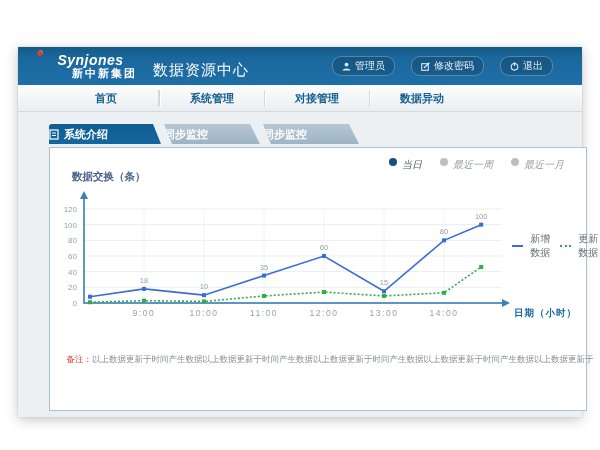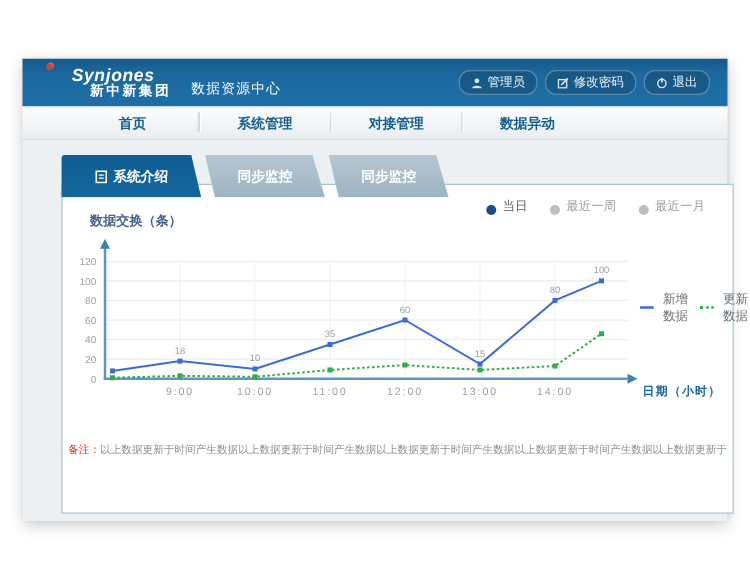--- a/index.html
+++ b/index.html
@@ -11,72 +11,72 @@
 
   
   .hdr { position:relative; height:38px;
          background:linear-gradient(#155a87,#1b689e 30%,#1e6fa7);
          display:flex; align-items:center; }
   .logo { position:relative; margin-left:26px; color:#fff; line-height:1.05; text-align:center; }
   .logo-spark { position:absolute; left:-7px; top:-2px; width:5px; height:5px; border-radius:50%;
                 background:#e23a2e; box-shadow:1px -1px 0 rgba(255,120,100,.7); }
   .logo-en { font-style:italic; font-weight:bold; font-size:14px; letter-spacing:0.5px; }
   .logo-cn { font-weight:bold; font-size:11px; letter-spacing:2px;margin-left:28px; }
-  .app-title { color:#fff; font-size:11px; margin-left:16px; margin-top:8px; letter-spacing:1px; }
-  .hdr-right { position:absolute; right:14px; top:9px; display:flex; gap:6px; }
+  .app-title { color:#fff; font-size:15px; margin-left:16px; margin-top:8px; letter-spacing:1px; }
+  .hdr-right { position:absolute; right:29px; top:9px; display:flex; gap:16px; }
   .hdr-btn { display:flex; align-items:center; gap:4px; color:#e8f1f8; font-size:10px;
              background:rgba(0,0,0,0.16); border:1px solid rgba(255,255,255,0.28);
              border-radius:9px; padding:2px 9px; cursor:pointer; }
   .hdr-btn svg { display:block; }
 
   
   .nav { height:27px; background:linear-gradient(#fcfdfe,#eaeef1);
          border-bottom:1px solid #d3dade; display:flex; align-items:stretch; padding-left:36px; }
   .nav-item { width:104px; display:flex; align-items:center; justify-content:center;
               color:#15608f; font-size:11px; font-weight:bold; cursor:pointer; }
   .nav-sep { width:1px; background:#d2d9dd; margin:5px 0; box-shadow:1px 0 0 #ffffff; }
 
   
   .content { position:relative; height:305px; }
   .tabs { position:absolute; left:31px; top:12px; height:23px; display:flex; }
-  .tab { position:relative; height:34px; display:flex; align-items:center; justify-content:center;
+  .tab { position:relative; height:20px; display:flex; align-items:center; 
          gap:5px; color:#fff; font-size:11px; font-weight:bold; cursor:pointer;
          clip-path:polygon(0 0, calc(100% - 10px) 0, 100% 100%, 8px 100%); }
   .tab.active { width:112px; background:linear-gradient(#0f5d91,#14679e);
                 border-radius:3px 3px 0 0; clip-path:polygon(0 0, calc(100% - 8px) 0, 100% 100%, 0 100%); z-index:2; }
   .tab.inactive { width:96px; margin-left:3px;
                   background:linear-gradient(#b6c7d3,#9db4c3); z-index:1; }
   .tab svg { display:block; }
 
   
   .card { position:absolute; left:31px; top:35px; width:538px; height:264px;
           background:#ffffff; border:1px solid #a9c3d3; }
 
   .radios { position:absolute; top:10px; right:22px; display:flex; gap:18px; align-items:center; }
-  .radio { display:flex; align-items:flex-end; gap:5px; font-size:10px; color:#9aa0a6; cursor:pointer; }
+  .radio { display:flex; align-items:flex-start; gap:5px; font-size:10px; color:#9aa0a6; cursor:pointer;font-style:italic; }
   .radio .dot { width:8px; height:8px; border-radius:50%; background:#b9bfc5; }
   .radio.selected { color:#555b61; }
   .radio.selected .dot { background:#1c4b8c; }
 
   .ylabel { position:absolute; left:22px; top:22px; font-size:10.5px; font-weight:bold; color:#4a618c; }
 
   #chart-svg { position:absolute; left:0; top:34px; }
   #chart-svg text.tick { font-size:8px; fill:#9aa0a6; font-family:"Liberation Sans",sans-serif; }
   #chart-svg text.xtick { font-size:8.5px; letter-spacing:1.5px; }
   #chart-svg text.ptlabel { font-size:7.5px; fill:#9aa0a6; font-family:"Liberation Sans",sans-serif; }
   #chart-svg text.xlabel { font-size:9.5px; font-weight:bold; fill:#1566a0; letter-spacing:1px;
                            font-family:"Liberation Sans",sans-serif; }
 
   .legend { position:absolute; left:462px; top:84px; display:flex; gap:9px; }
   .legend-row { display:flex; align-items:center; gap:7px; font-size:10px; color:#6a7076; }
   .swatch { width:22px; height:0; }
   .swatch.solid  { border-top:2px solid #3a6bd8; }
   .swatch.dotted { border-top:2px dotted #2fae46; }
 
-  .footnote { position:absolute; left:0; top:206px; width:100%; text-align:center;
+  .footnote { position:absolute; left:12px; top:206px; width:100%; text-align:center;
               font-size:8.5px; color:#8a9096; white-space:nowrap; }
   .footnote .red { color:#d9302c; }
 </style>
 </head>
 <body>
 
 <div class="page">
 
   <div class="hdr">
     <div class="logo">

